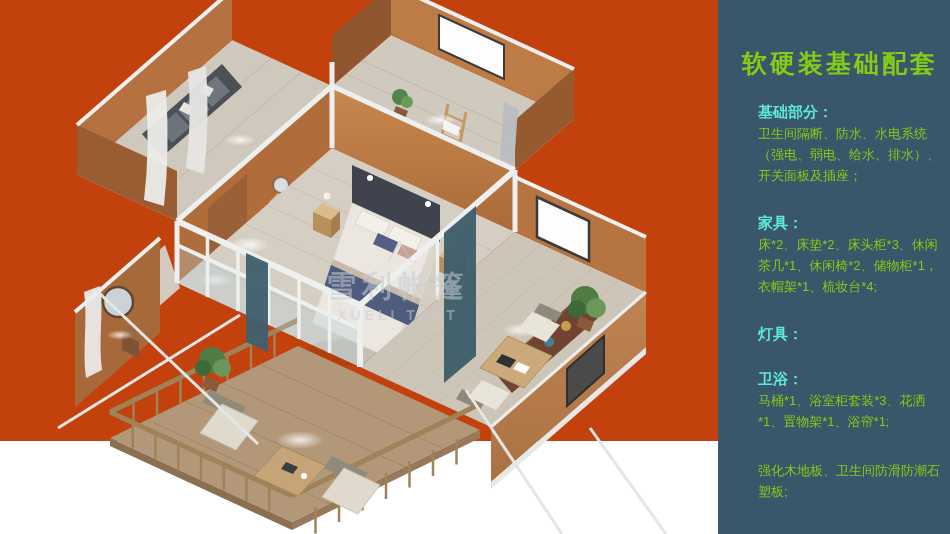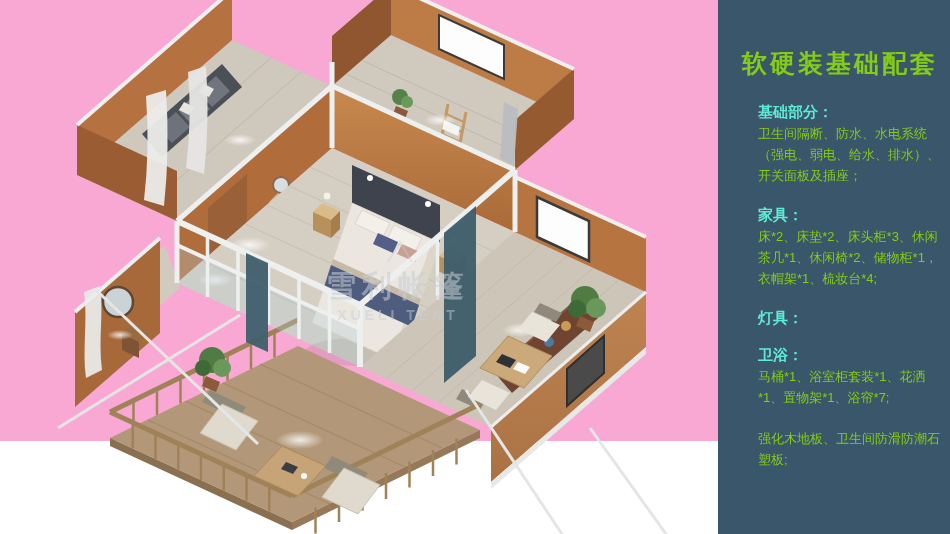--- a/index.html
+++ b/index.html
@@ -1,24 +1,24 @@
 <!DOCTYPE html>
 <html><head>
 <meta charset="utf-8">
 <style>
   html,body{margin:0;padding:0;background:#ffffff;}
   .stage{position:relative;width:950px;height:534px;overflow:hidden;background:#ffffff;
          font-family:"Liberation Sans","DejaVu Sans",sans-serif;}
-  .canvas{position:absolute;left:0;top:0;width:718px;height:441px;background:#f9a8d4;}
+  .canvas{position:absolute;left:0;top:0;width:718px;height:441px;background:#c2410c;}
   .canvas svg{position:absolute;left:0;top:0;}
   .sidebar{position:absolute;right:0;top:0;width:232px;height:534px;background:#3a566a;box-sizing:border-box;}
   .sidebar-title{margin:48px 8px 0 24px;font-size:25px;line-height:30px;font-weight:700;color:#84cc16;letter-spacing:3px;}
   .sections{margin-top:25px;}
   .section{margin:0 10px 0 40px;}
-  .section + .section{margin-top:20px;}
+  .section + .section{margin-top:28px;}
   .section-heading{font-size:15px;line-height:17px;font-weight:700;color:#5eead4;margin:0 0 3px 0;}
   .section-body{font-size:13px;line-height:21px;color:#84cc16;width:182px;margin:0;}
 </style>
 </head>
 <body>
 
 <div class="stage">
 
   <div class="canvas">
     <svg width="718" height="534" viewBox="0 0 718 534">
@@ -299,20 +299,20 @@
       </div>
       <div class="section">
         <p class="section-heading">家具：</p>
         <p class="section-body">床*2、床垫*2、床头柜*3、休闲茶几*1、休闲椅*2、储物柜*1，衣帽架*1、梳妆台*4;</p>
       </div>
       <div class="section">
         <p class="section-heading">灯具：</p>
       </div>
       <div class="section">
         <p class="section-heading">卫浴：</p>
-        <p class="section-body">马桶*1、浴室柜套装*1、花洒*1、置物架*1、浴帘*7;</p>
+        <p class="section-body">马桶*1、浴室柜套装*3、花洒*1、置物架*1、浴帘*1;</p>
       </div>
       <div class="section">
         <p class="section-body">强化木地板、卫生间防滑防潮石塑板;</p>
       </div>
     </div>
   </aside>
 </div>
 
 </body></html>

